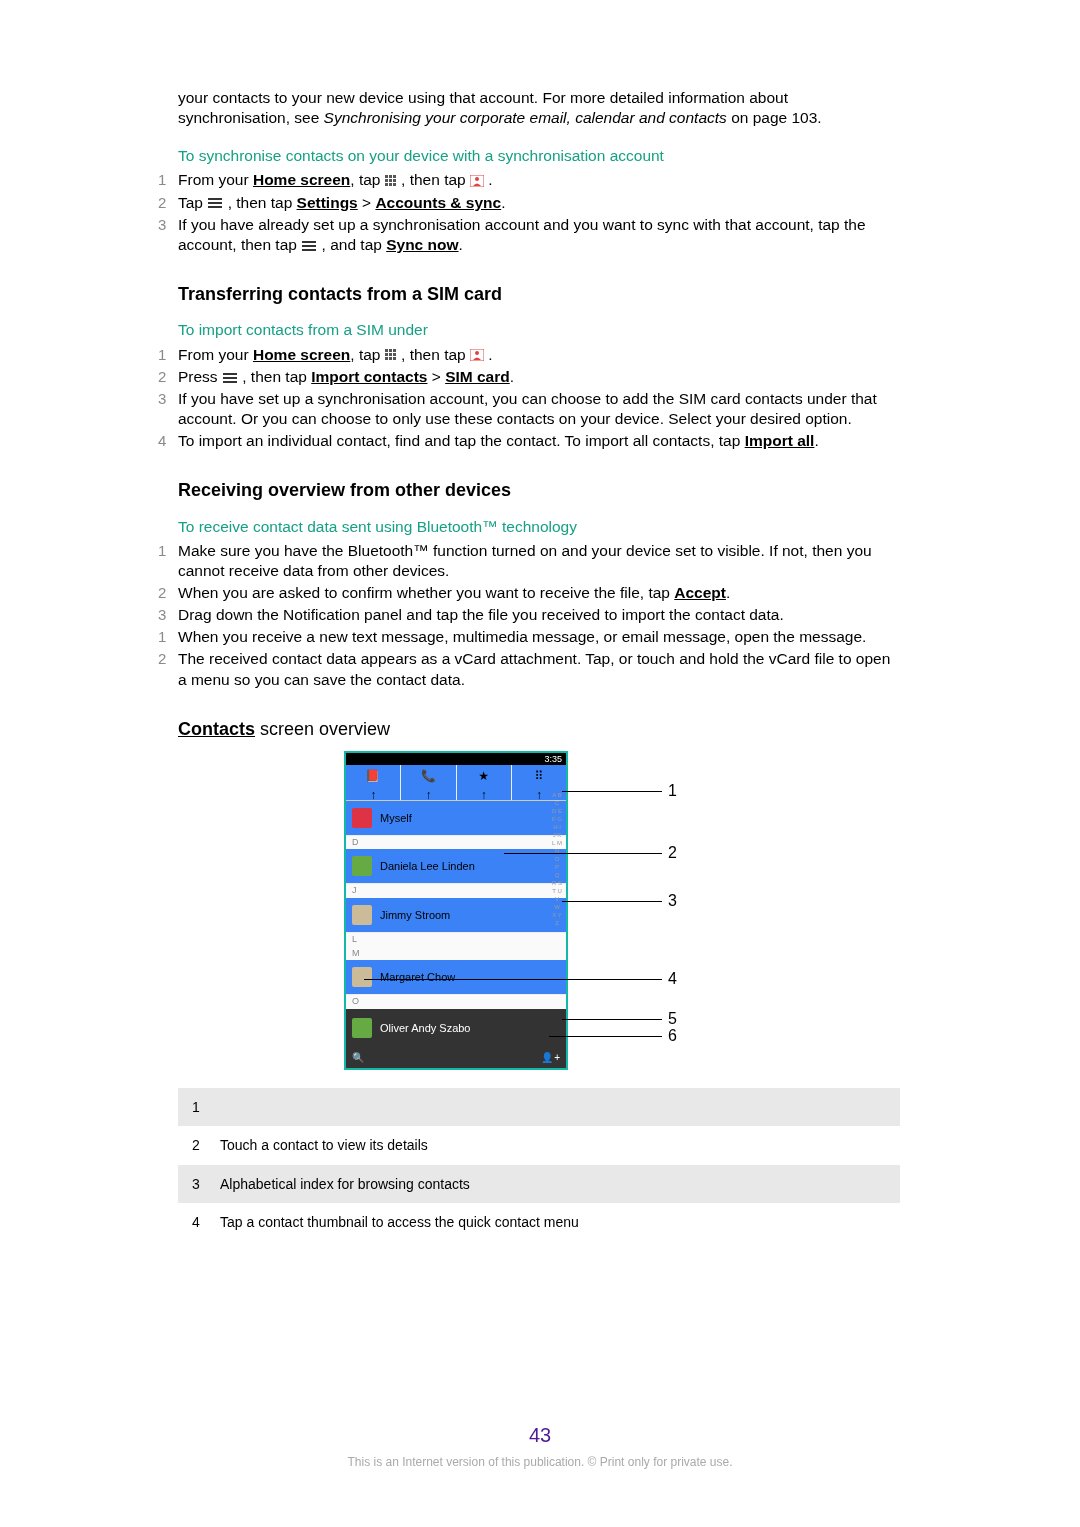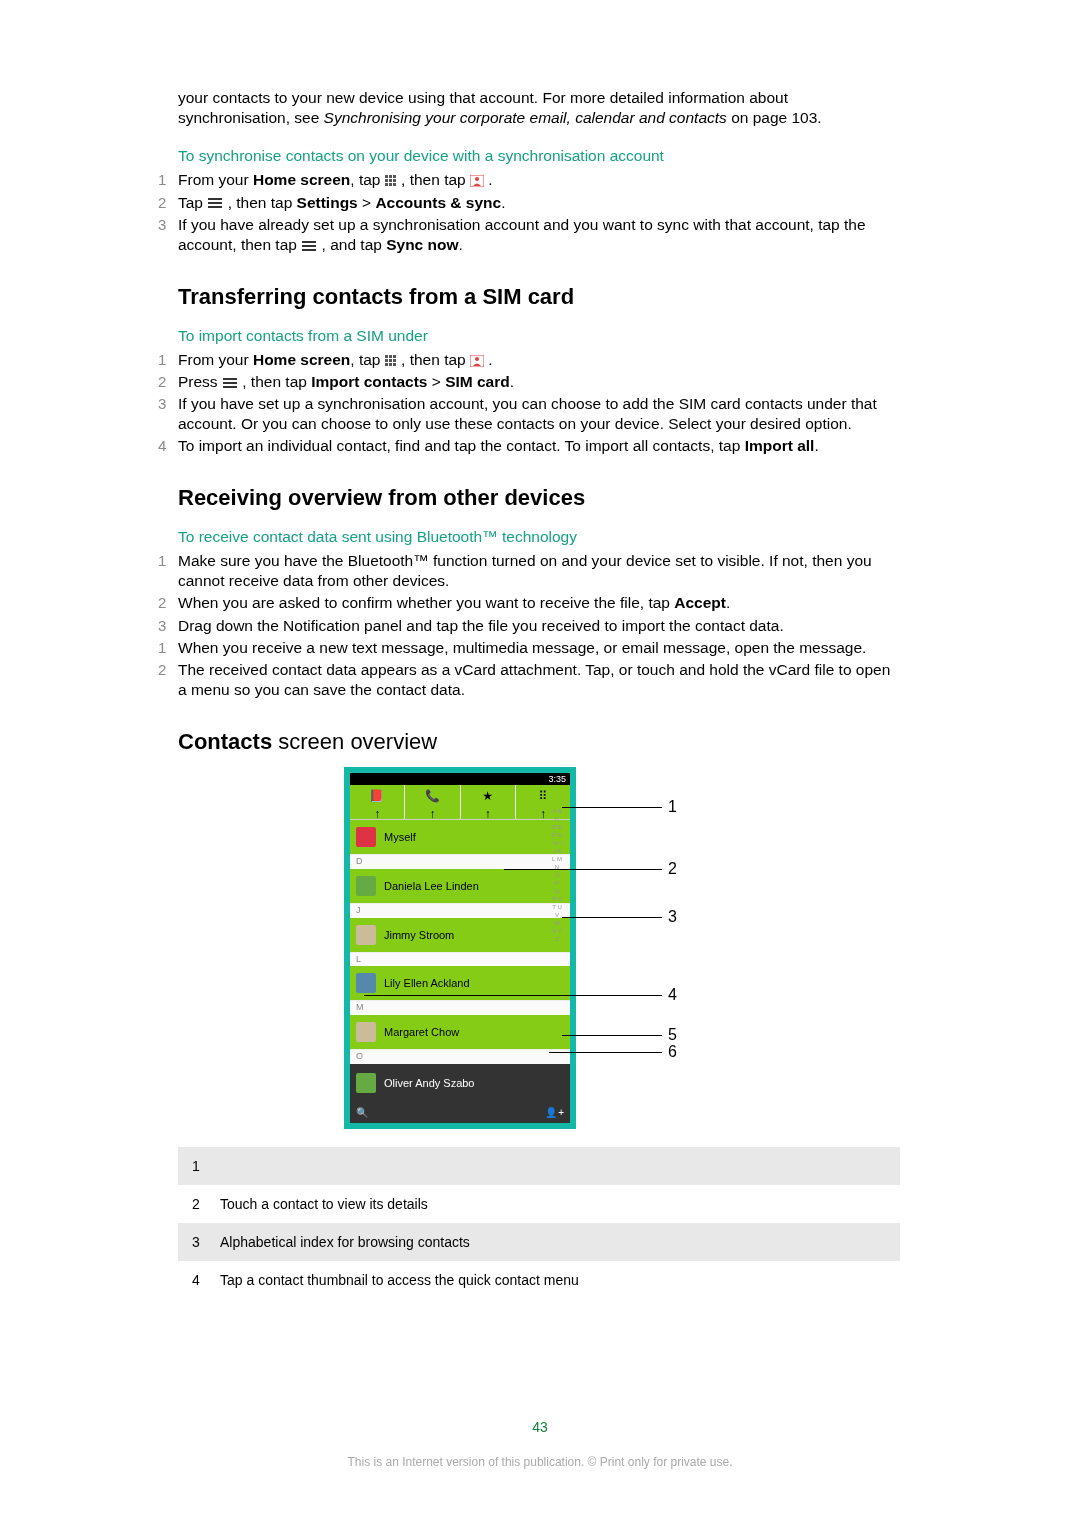--- a/index.html
+++ b/index.html
@@ -42,45 +42,45 @@
   ol.steps > li .num {
     width: 20px;
     flex: 0 0 20px;
     margin-left: -20px;
     color: #8a8a8a;
     font-size: 15px;
   }
   ol.steps > li .step-body {
     flex: 1;
   }
-  .bold { font-weight: bold; }
+  .bold { font-weight: bold; text-decoration: underline; }
   .italic { font-style: italic; }
   .section-h {
     font-weight: bold;
-    font-size: 22px;
+    font-size: 18px;
     margin: 28px 0 8px 0;
   }
   .section-h .light { font-weight: normal; }
   .icon {
     display: inline-block;
     vertical-align: middle;
   }
   .icon svg { display: block; }
 
   
   .figure {
     width: 390px;
     margin: 10px auto 18px auto;
     position: relative;
   }
   .phone {
     width: 220px;
-    border: 6px solid #14b8a6;
+    border: 2px solid #14b8a6;
     font-size: 11px;
-    background: #84cc16;
+    background: #3b82f6;
   }
   .statusbar {
     background: #000;
     color: #fff;
     text-align: right;
     font-size: 9px;
     padding: 1px 4px;
     height: 10px;
     line-height: 10px;
   }
@@ -171,21 +171,21 @@
   .legend-row .ln { width: 28px; flex: 0 0 28px; }
   .legend-row .lt { flex: 1; }
 
   .footer {
     position: absolute;
     bottom: 58px;
     left: 0;
     width: 100%;
     text-align: center;
   }
-  .footer .pn { color: #15803d; font-size: 14px; margin-bottom: 20px; }
+  .footer .pn { color: #4c1d95; font-size: 20px; margin-bottom: 8px; }
   .footer .cp { color: #aaa; font-size: 12px; }
 </style>
 </head>
 <body>
 
 <div class="page">
   <div class="content">
 
     <div class="intro">
       <span>your contacts to your new device using that account. For more detailed information about synchronisation, see </span><span class="italic">Synchronising your corporate email, calendar and contacts</span><span> on page 103.</span>
@@ -353,24 +353,20 @@
         <div class="contact-row">
             <span class="avatar green"></span>
             <span>Daniela Lee Linden</span>
           </div>
         <div class="sep">J</div>
         <div class="contact-row">
             <span class="avatar tan"></span>
             <span>Jimmy Stroom</span>
           </div>
         <div class="sep">L</div>
-        <div class="contact-row">
-            <span class="avatar blue"></span>
-            <span>Lily Ellen Ackland</span>
-          </div>
         <div class="sep">M</div>
         <div class="contact-row">
             <span class="avatar tan"></span>
             <span>Margaret Chow</span>
           </div>
         <div class="sep">O</div>
         <div class="contact-row" style="background:#333;color:#fff;border:none;padding:9px 6px">
             <span class="avatar green"></span>
             <span>Oliver Andy Szabo</span>
           </div>

